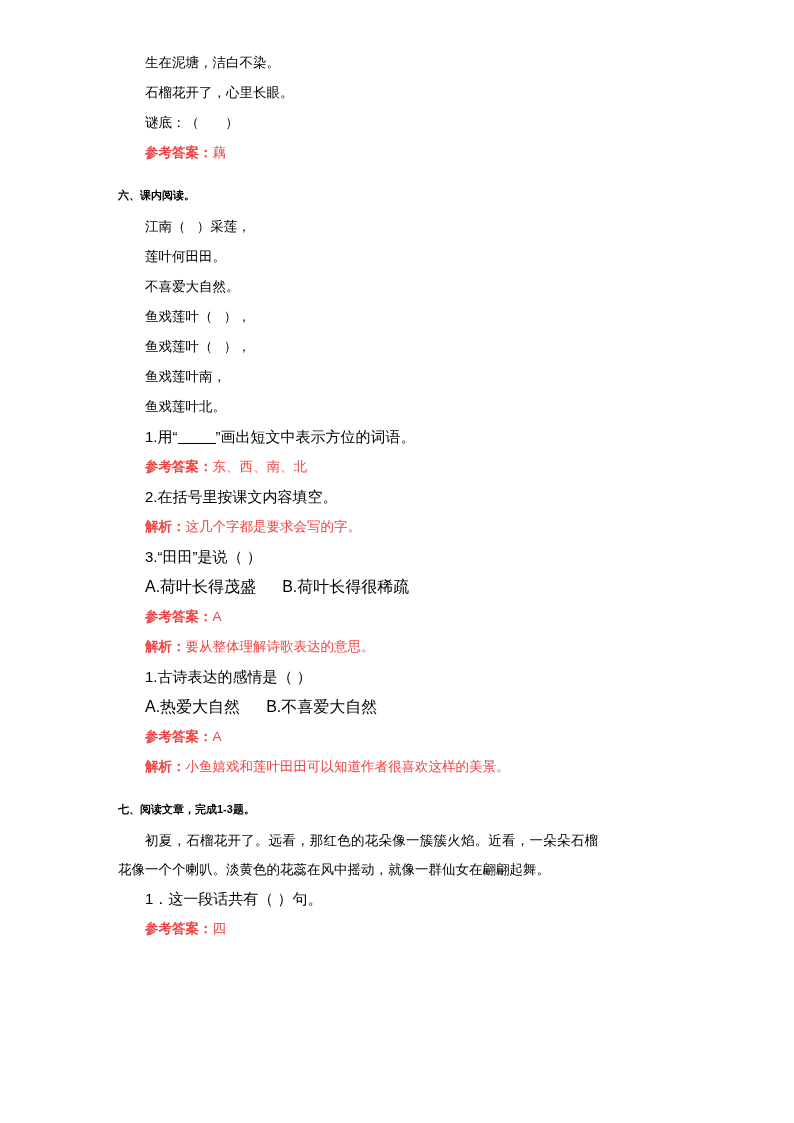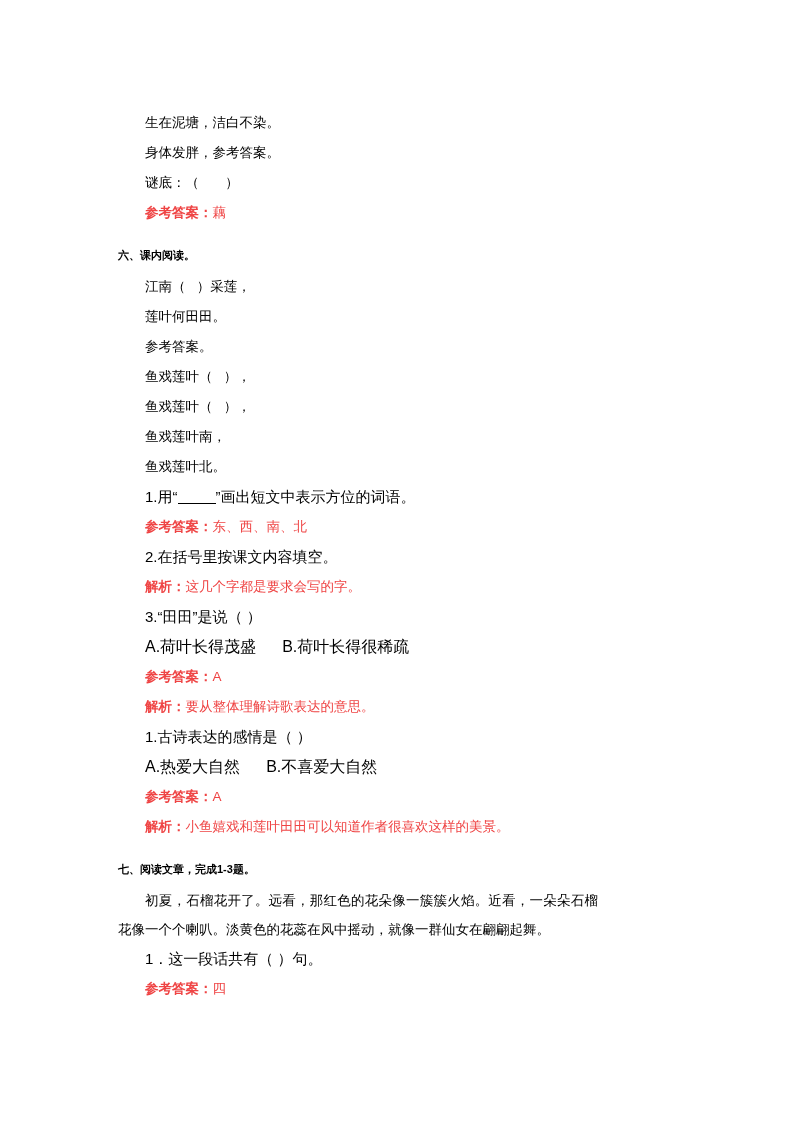--- a/index.html
+++ b/index.html
@@ -12,21 +12,21 @@
     background: #ffffff;
     font-family: "Liberation Sans", "DejaVu Sans", sans-serif;
     color: #000000;
     -webkit-font-smoothing: antialiased;
   }
   .page {
     position: relative;
     width: 716px;
     height: 1123px;
     box-sizing: border-box;
-    padding: 108px 118px 60px 118px;
+    padding: 48px 118px 60px 118px;
   }
   .line {
     font-size: 13.5px;
     line-height: 30px;
     white-space: pre-wrap;
   }
   .indent2 {
     padding-left: 27px;
   }
   .section-head {
@@ -72,31 +72,31 @@
     vertical-align: -2px;
   }
 </style>
 </head>
 <body>
 
 <div class="page">
 
   <div>
     <div class="line indent2">生在泥塘，洁白不染。</div>
-    <div class="line indent2">身体发胖，参考答案。</div>
+    <div class="line indent2">石榴花开了，心里长眼。</div>
     <div class="line indent2">谜底：（       ）</div>
     <div class="answer indent2"><span class="lbl">参考答案：</span><span>藕</span></div>
   </div>
 
   <div>
     <div class="section-head">六、课内阅读。</div>
 
     <div class="line indent2">江南（   ）采莲，</div>
     <div class="line indent2">莲叶何田田。</div>
-    <div class="line indent2">参考答案。</div>
+    <div class="line indent2">不喜爱大自然。</div>
     <div class="line indent2">鱼戏莲叶（   ），</div>
     <div class="line indent2">鱼戏莲叶（   ），</div>
     <div class="line indent2">鱼戏莲叶南，</div>
     <div class="line indent2">鱼戏莲叶北。</div>
 
     <div class="q"><span>1.</span><span>用“</span><span class="blank-underline"></span><span>”画出短文中表示方位的词语。</span></div>
     <div class="answer indent2"><span class="lbl">参考答案：</span><span>东、西、南、北</span></div>
 
     <div class="q">2.在括号里按课文内容填空。</div>
     <div class="answer indent2"><span class="lbl">解析：</span><span>这几个字都是要求会写的字。</span></div>

